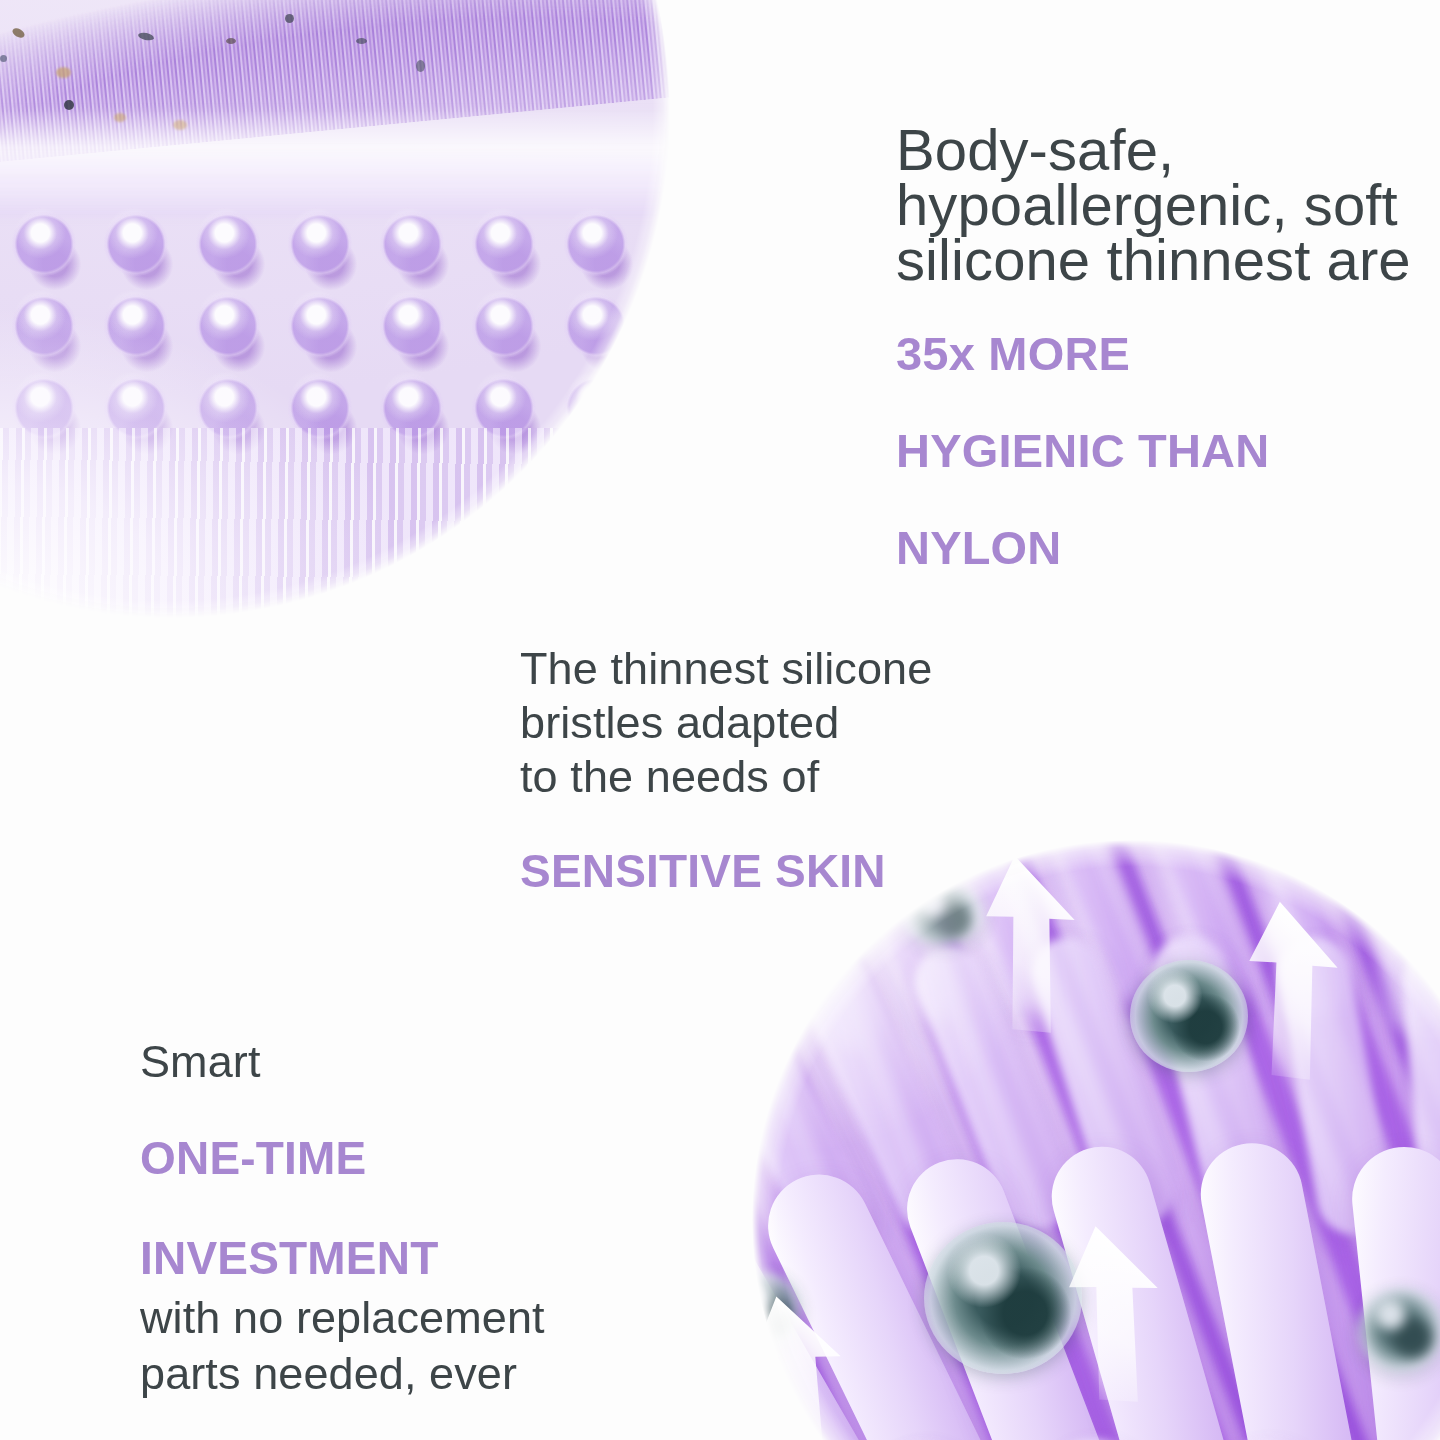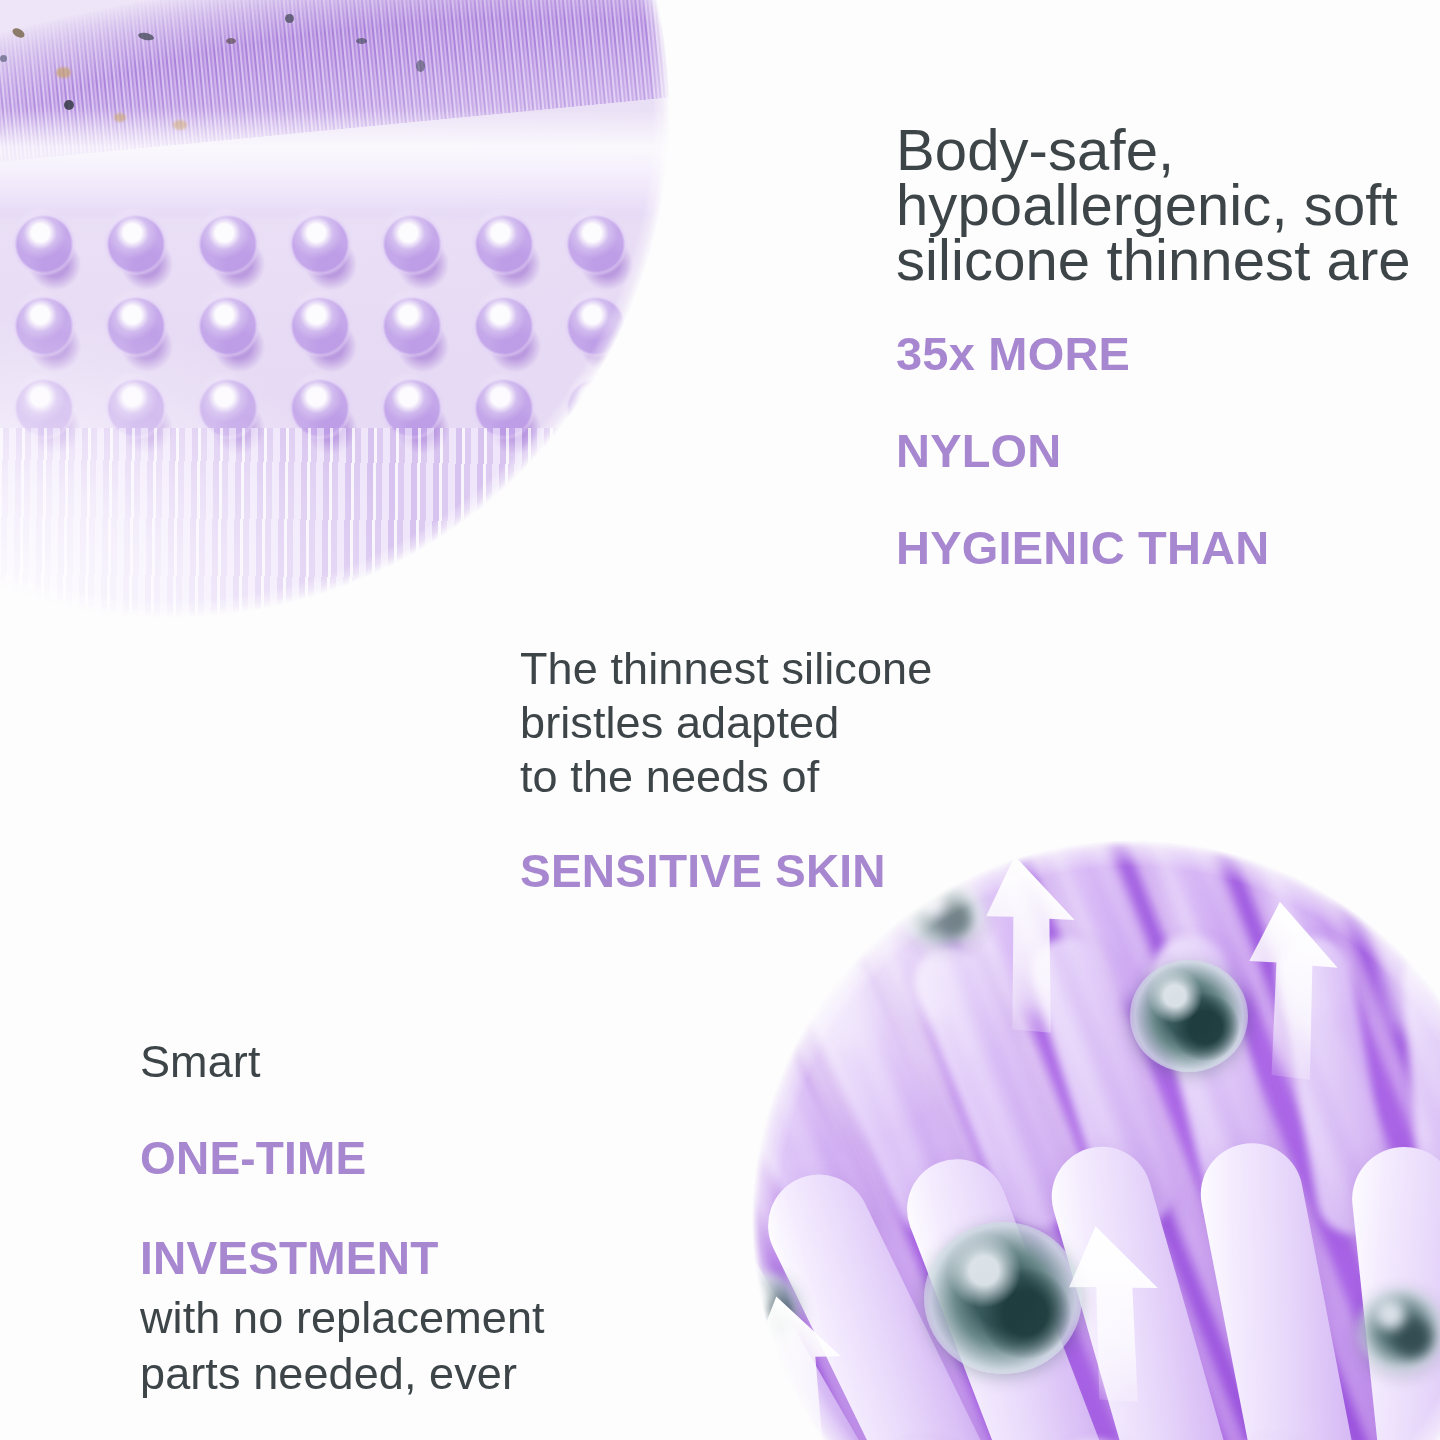--- a/index.html
+++ b/index.html
@@ -299,22 +299,22 @@
     </div>
 
     <div id="dl-edge-glow"></div>
   </div>
 
   <div class="block" id="block-hygienic">
     <span class="line">Body-safe,</span>
     <span class="line">hypoallergenic, soft</span>
     <span class="line">silicone thinnest are</span>
     <span class="line em">35x MORE</span>
+    <span class="line em">HYGIENIC THAN</span>
     <span class="line em">NYLON</span>
-    <span class="line em">HYGIENIC THAN</span>
   </div>
 
   <div class="block" id="block-sensitive">
     <span class="line">The thinnest silicone</span>
     <span class="line">bristles adapted</span>
     <span class="line">to the needs of</span>
     <span class="line em">SENSITIVE SKIN</span>
   </div>
 
   <div class="block" id="block-investment">

